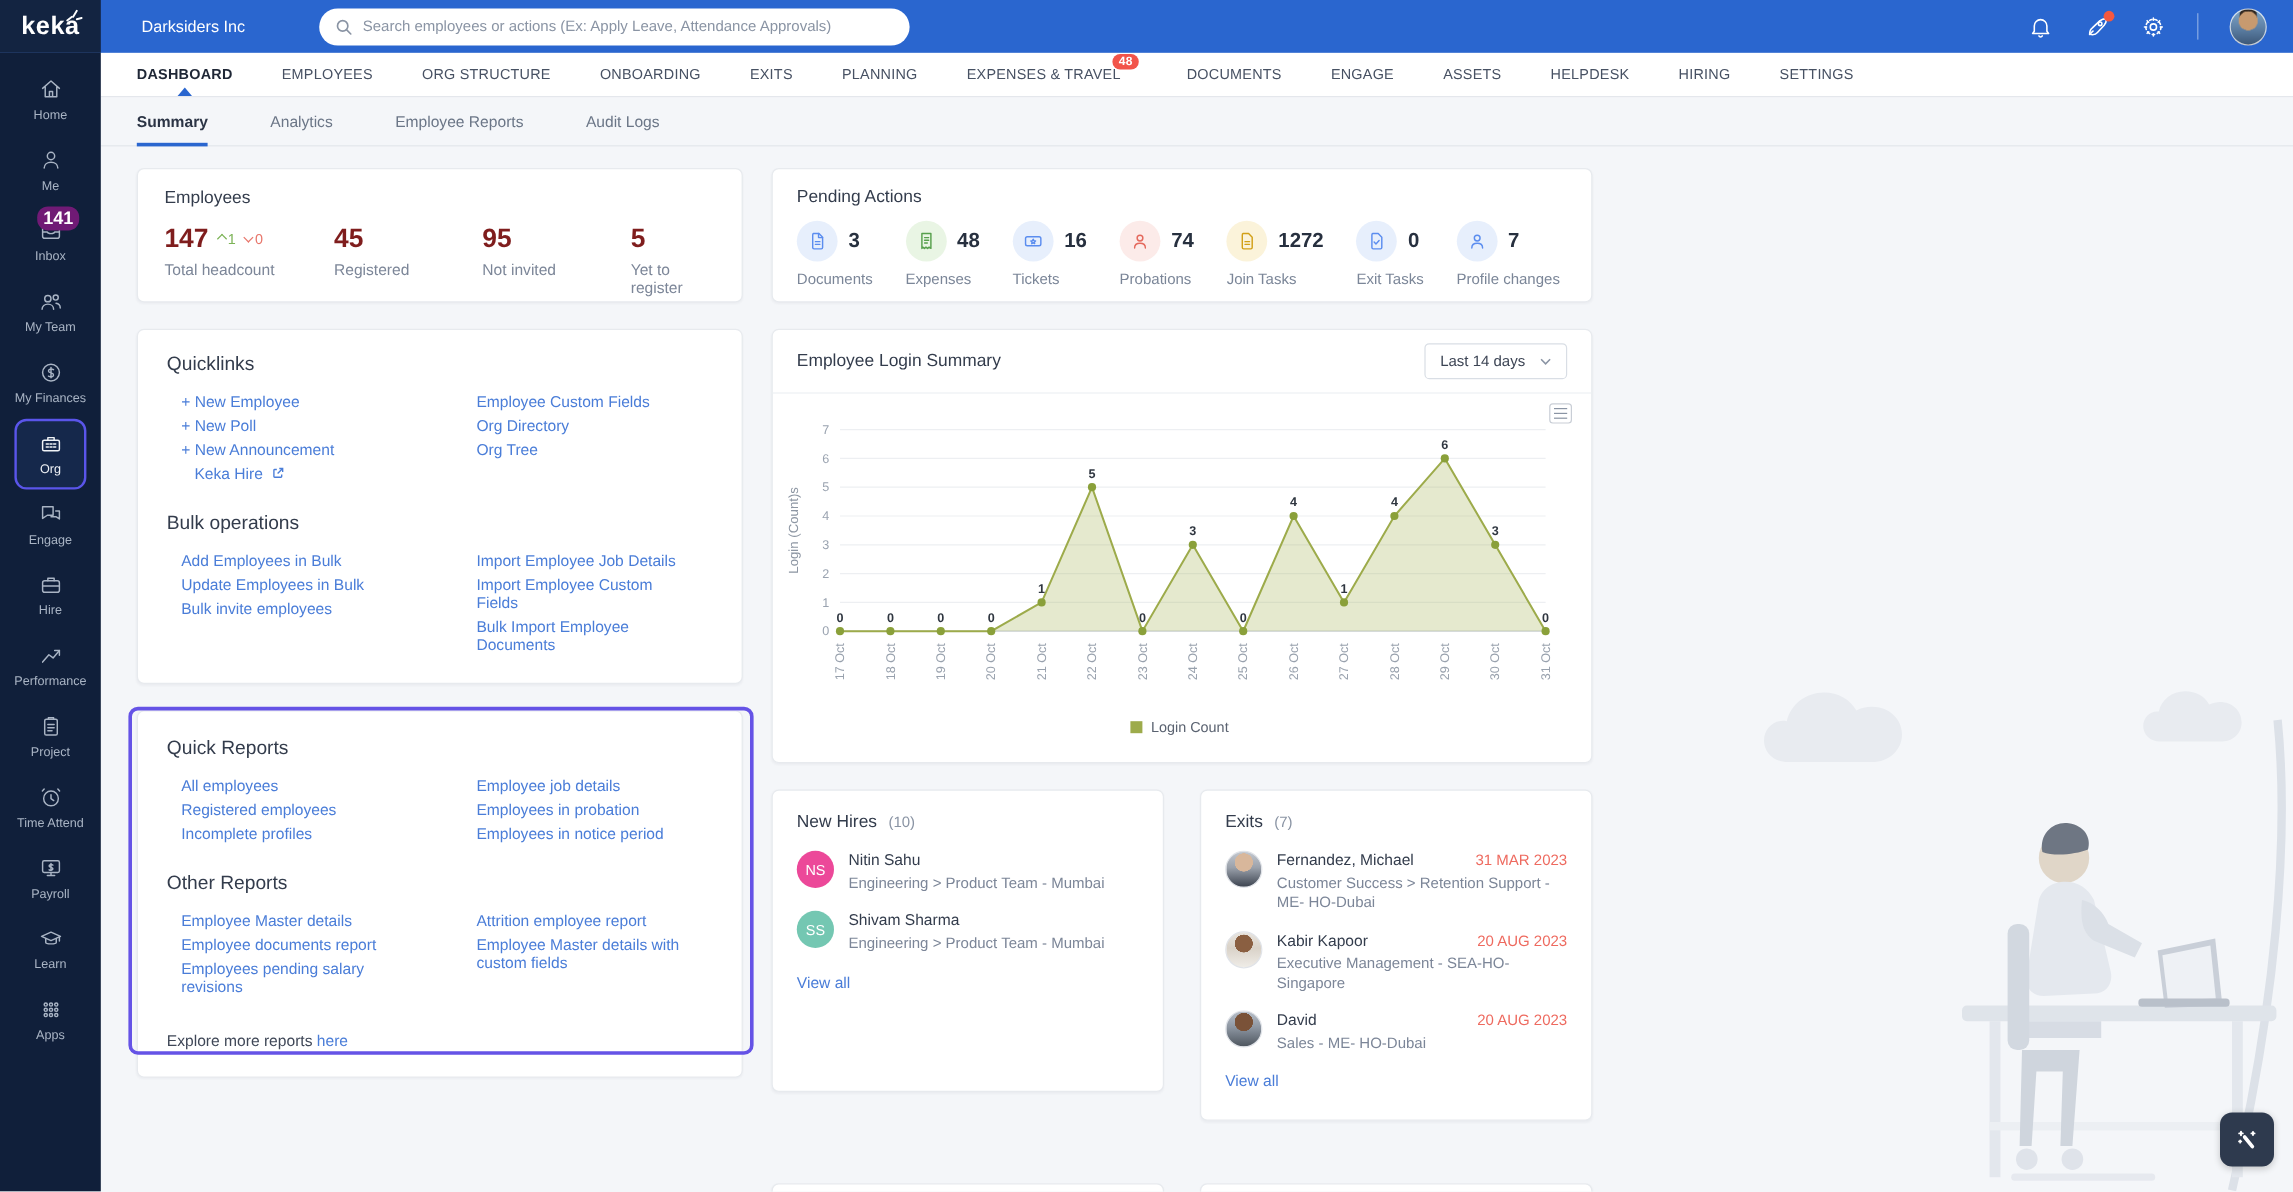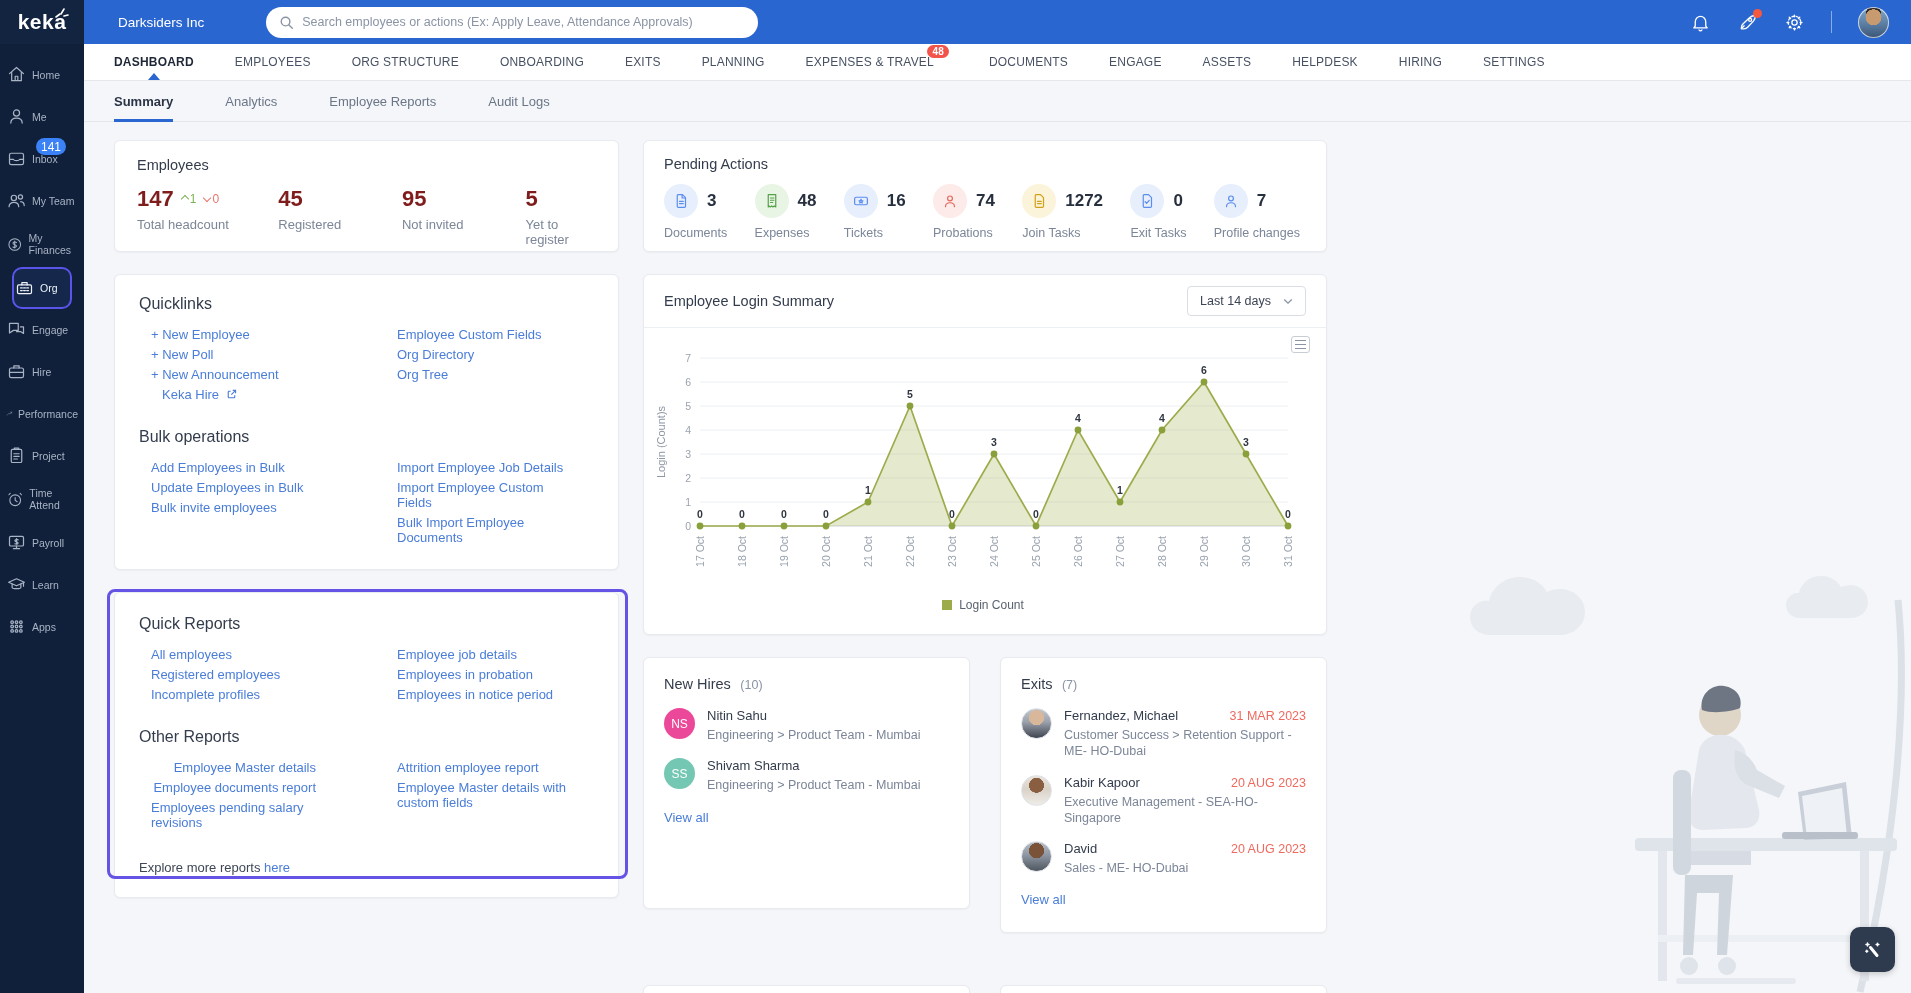--- a/index.html
+++ b/index.html
@@ -31,28 +31,28 @@
     background:
       radial-gradient(circle at 50% 32%, #c79a6f 0 32%, transparent 33%),
       radial-gradient(circle at 50% 18%, #2e2620 0 26%, transparent 27%),
       linear-gradient(180deg,#7fa6c9 0%, #5c7ea3 55%, #3c5878 100%);
     border:1.5px solid rgba(255,255,255,.7); }
 
   
   .sidebar { position:absolute; top:44px; left:0; width:84px; height:949px;
     background:#101f3a; display:flex; flex-direction:column; align-items:center;
     padding-top:10px; z-index:25; }
-  .side-item { width:76px; display:flex; align-items:center;
+  .side-item { width:76px; display:flex; flex-direction:column; align-items:center;
     gap:5px; color:#a9b4c4; font-size:10.5px; cursor:pointer; padding:8px 0 9px;
     position:relative; border:2px solid transparent; border-radius:10px; }
   .side-item svg { width:21px; height:21px; stroke:currentColor; fill:none;
     stroke-width:1.4; stroke-linecap:round; stroke-linejoin:round; }
   .side-item.active { border-color:#5a55ea; background:#15284b; color:#f0f3f7; width:60px; }
-  .side-badge { position:absolute; top:-2px; right:12px; background:#3b82f6; color:#fff;
-    font-size:12px; font-weight:normal; padding:1.5px 5px; border-radius:9px; }
+  .side-badge { position:absolute; top:-2px; right:12px; background:#701a75; color:#fff;
+    font-size:15px; font-weight:bold; padding:1.5px 5px; border-radius:9px; }
 
   
   .navbar { position:absolute; top:44px; left:84px; width:1827px; height:37px;
     background:#fff; border-bottom:1px solid #e4e7ec; display:flex; align-items:center;
     padding-left:30px; gap:41px; z-index:20; }
   .nav-tab { font-size:12px; color:#475163; letter-spacing:.2px; cursor:pointer;
     position:relative; white-space:nowrap; height:100%; display:flex; align-items:center; }
   .nav-tab.active { color:#1f2736; font-weight:bold; }
   .nav-tri { position:absolute; bottom:0; left:50%; transform:translateX(-50%);
     width:0; height:0; border-left:6px solid transparent; border-right:6px solid transparent;
@@ -499,21 +499,21 @@
             <a class="link">Incomplete profiles</a>
           </div>
           <div class="colstack">
             <a class="link">Employee job details</a>
             <a class="link">Employees in probation</a>
             <a class="link">Employees in notice period</a>
           </div>
         </div>
         <div class="reports-title section-gap">Other Reports</div>
         <div class="links-grid">
-          <div class="colstack" style="max-width:165px;align-items:flex-end;">
+          <div class="colstack" style="max-width:165px;">
             <a class="link">Employee Master details</a>
             <a class="link">Employee documents report</a>
             <a class="link">Employees pending salary revisions</a>
           </div>
           <div class="colstack" style="max-width:175px;">
             <a class="link">Attrition employee report</a>
             <a class="link">Employee Master details with custom fields</a>
           </div>
         </div>
         <div class="explore-row">

